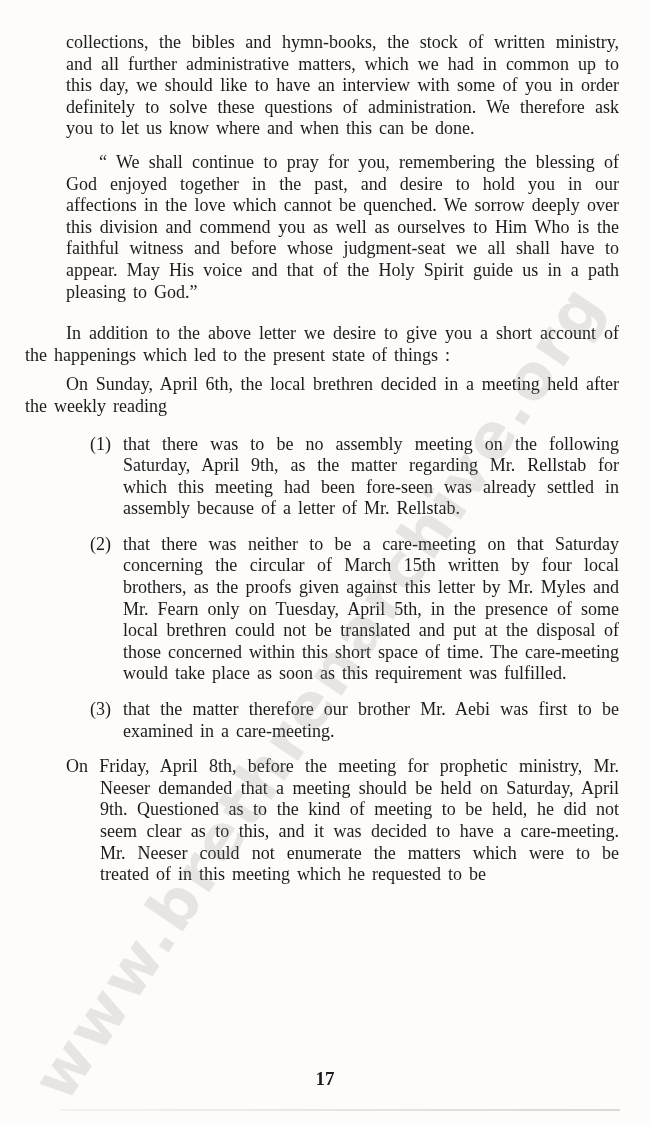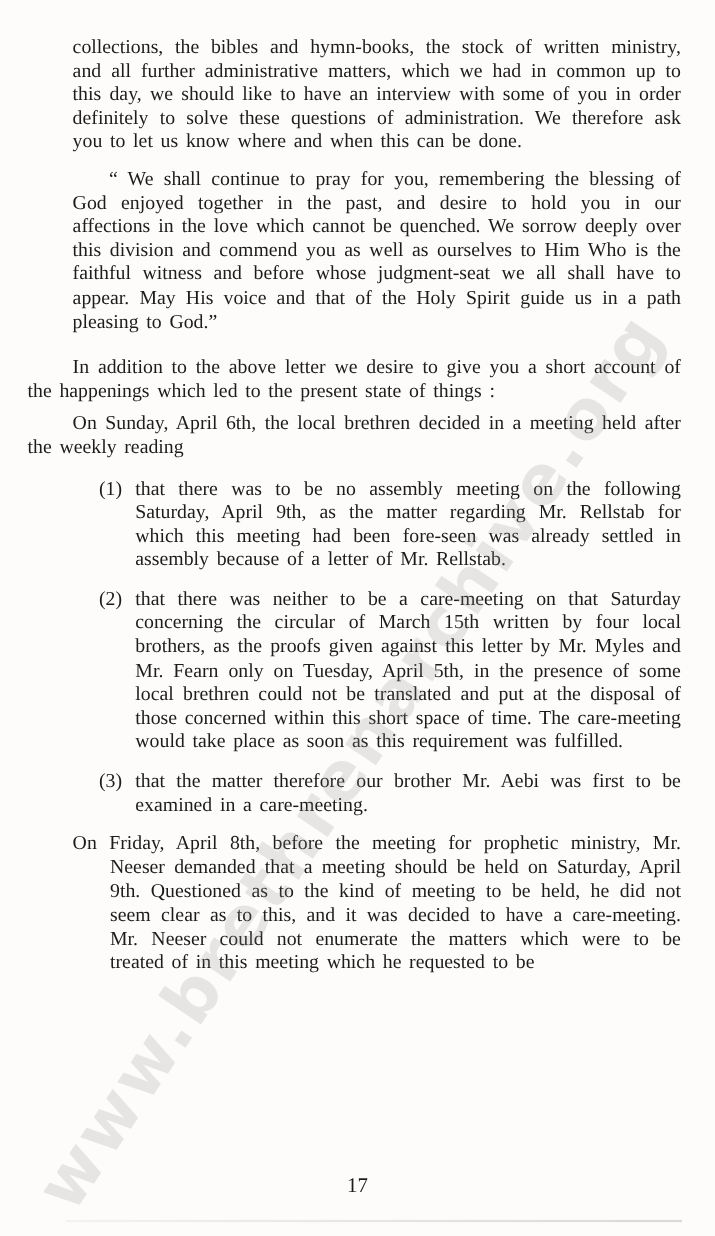--- a/index.html
+++ b/index.html
@@ -65,21 +65,21 @@
     opacity: 0.20;
     pointer-events: none;
     z-index: 5;
   }
   .page-number {
     position: absolute;
     bottom: 34px;
     left: 0;
     right: 0;
     text-align: center;
-    font-weight: normal;
+    font-weight: bold;
     font-size: 19px;
   }
   .page-edge {
     position: absolute;
     left: 60px;
     right: 30px;
     bottom: 13px;
     height: 2px;
     background: linear-gradient(to right, rgba(0,0,0,0.04), rgba(0,0,0,0.14));
   }

